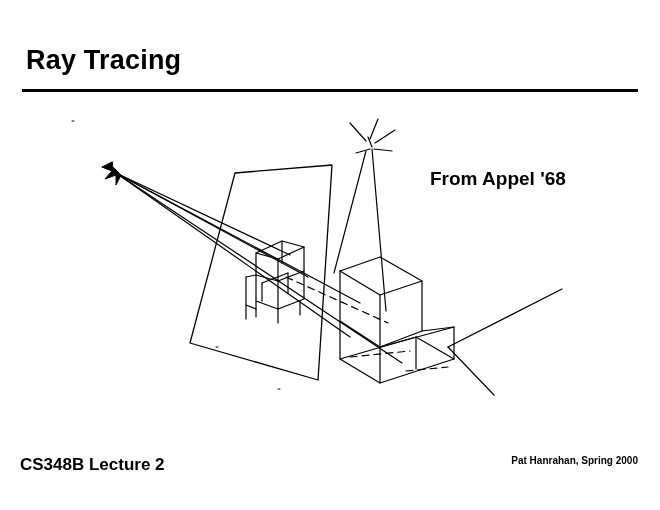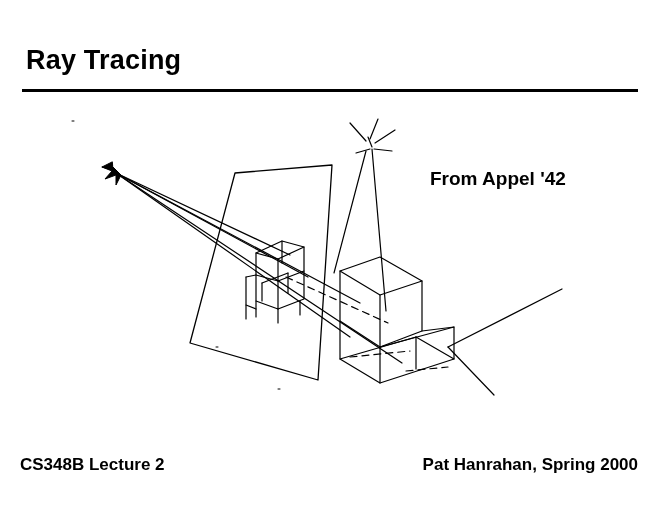--- a/index.html
+++ b/index.html
@@ -50,21 +50,21 @@
     left: 20px;
     top: 455px;
     font-size: 17px;
     font-weight: bold;
     color: #000000;
   }
   .footer-right {
     position: absolute;
     right: 22px;
     top: 455px;
-    font-size: 17px;
+    font-size: 10px;
     font-weight: bold;
     color: #000000;
   }
   .figure {
     position: absolute;
     left: 50px;
     top: 105px;
     width: 580px;
     height: 330px;
   }
@@ -159,18 +159,18 @@
         <g stroke-width="1">
           <path d="M22,16 L24,16"></path>
           <path d="M166,242 L168,242"></path>
           <path d="M228,284 L230,284"></path>
         </g>
 
       </g>
     </svg>
   </div>
 
-  <div class="annotation">From Appel '42</div>
+  <div class="annotation">From Appel '68</div>
 
   <div class="footer-left">CS348B Lecture 2</div>
   <div class="footer-right">Pat Hanrahan, Spring 2000</div>
 
 </div>
 
 </body></html>

